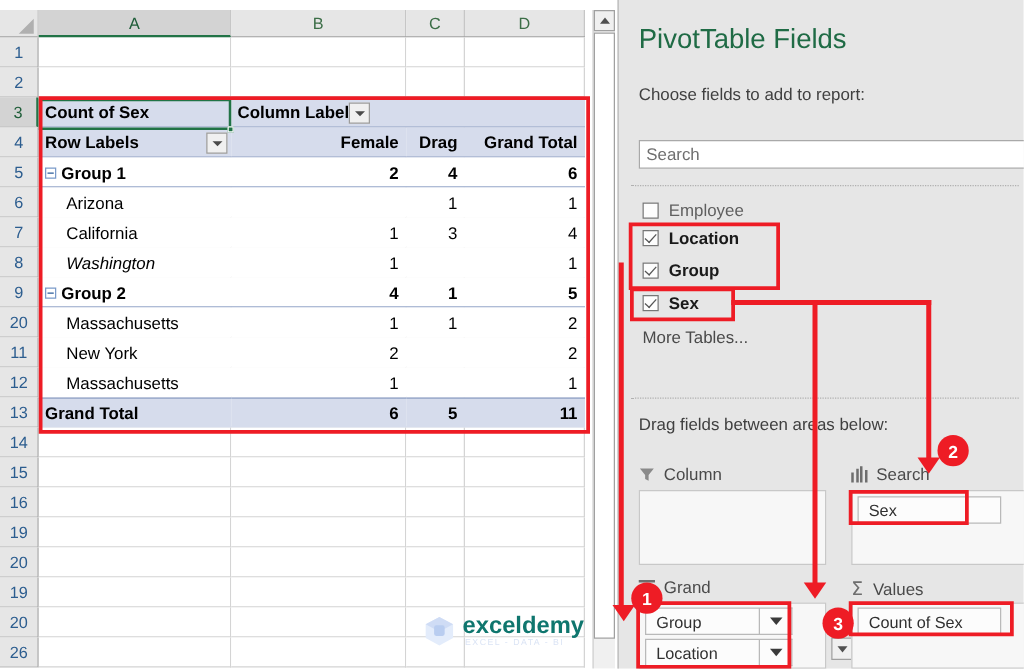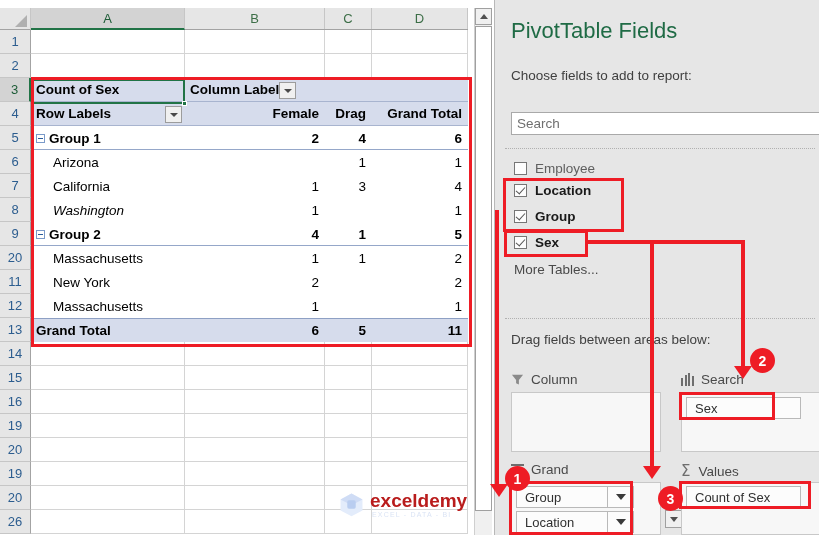--- a/index.html
+++ b/index.html
@@ -210,21 +210,21 @@
     position: absolute;
     left: 338px; top: 490px;
     width: 140px; height: 34px;
     opacity: 1;
     pointer-events: none;
   }
   #watermark .wm-text {
     position: absolute;
     left: 32px; top: 0px;
     font-size: 19px;
-    color: #b91c1c;
+    color: #0f766e;
     font-weight: bold;
     letter-spacing: 0px;
     font-family: "Liberation Sans", sans-serif;
   }
   #watermark .wm-sub {
     position: absolute;
     left: 34px; top: 21px;
     font-size: 7px;
     color: #dbe4f5;
     letter-spacing: 1.2px;

